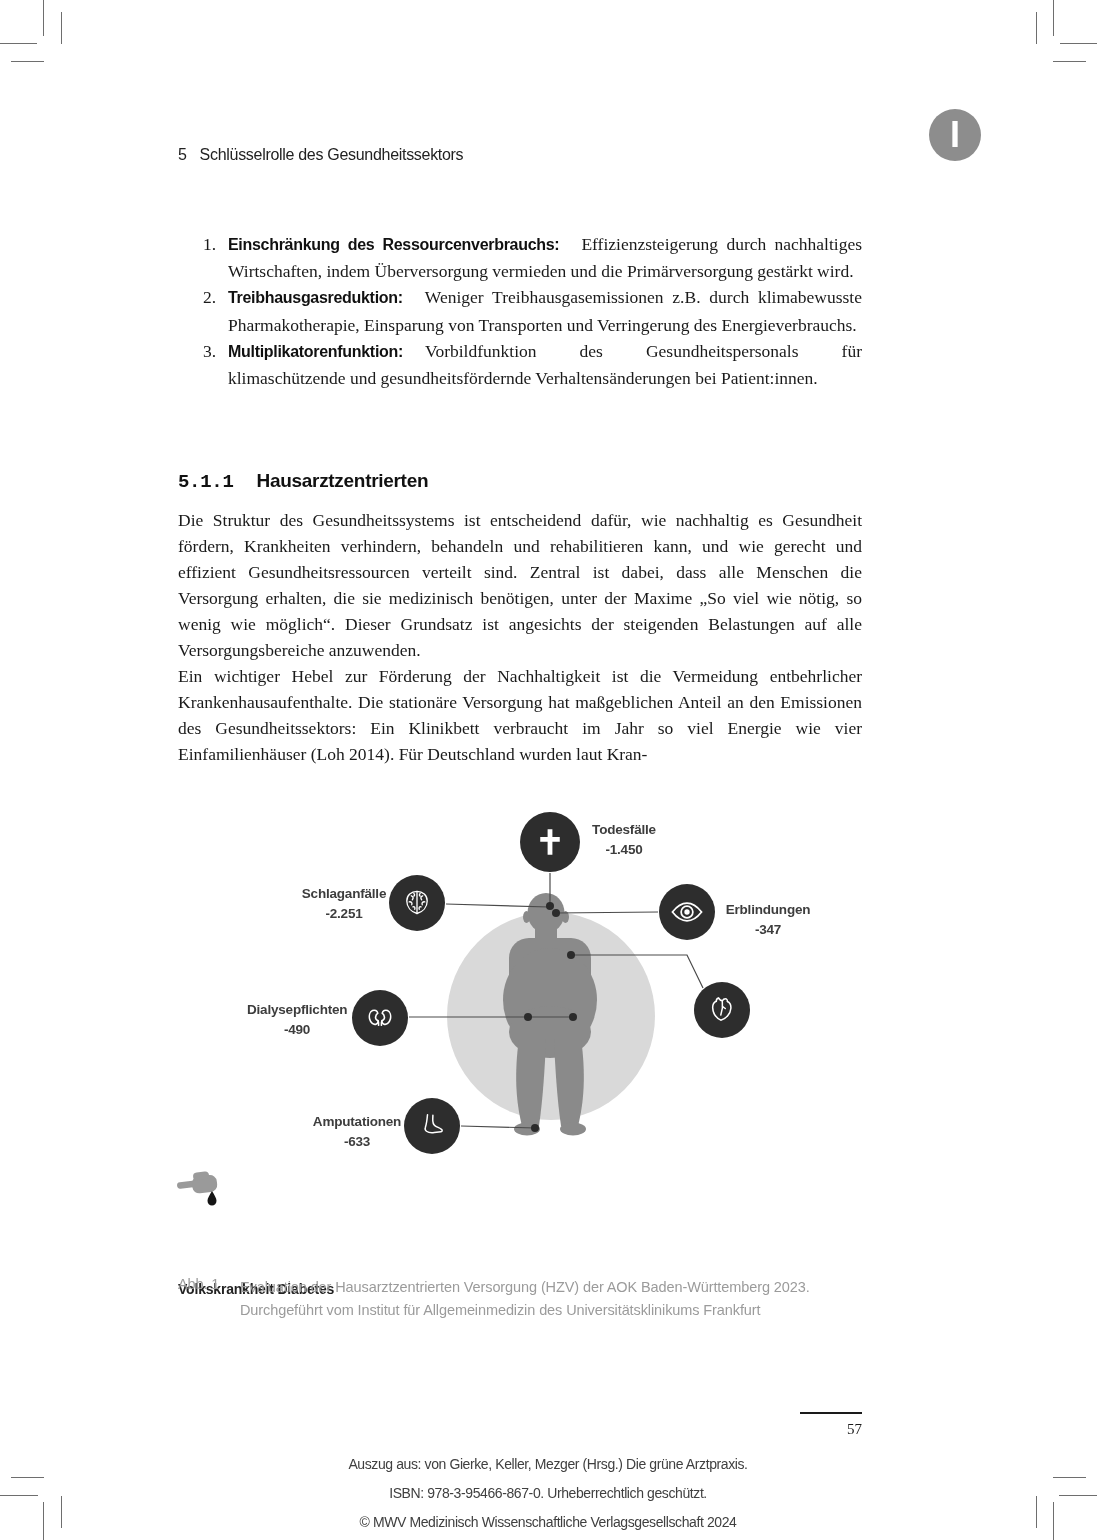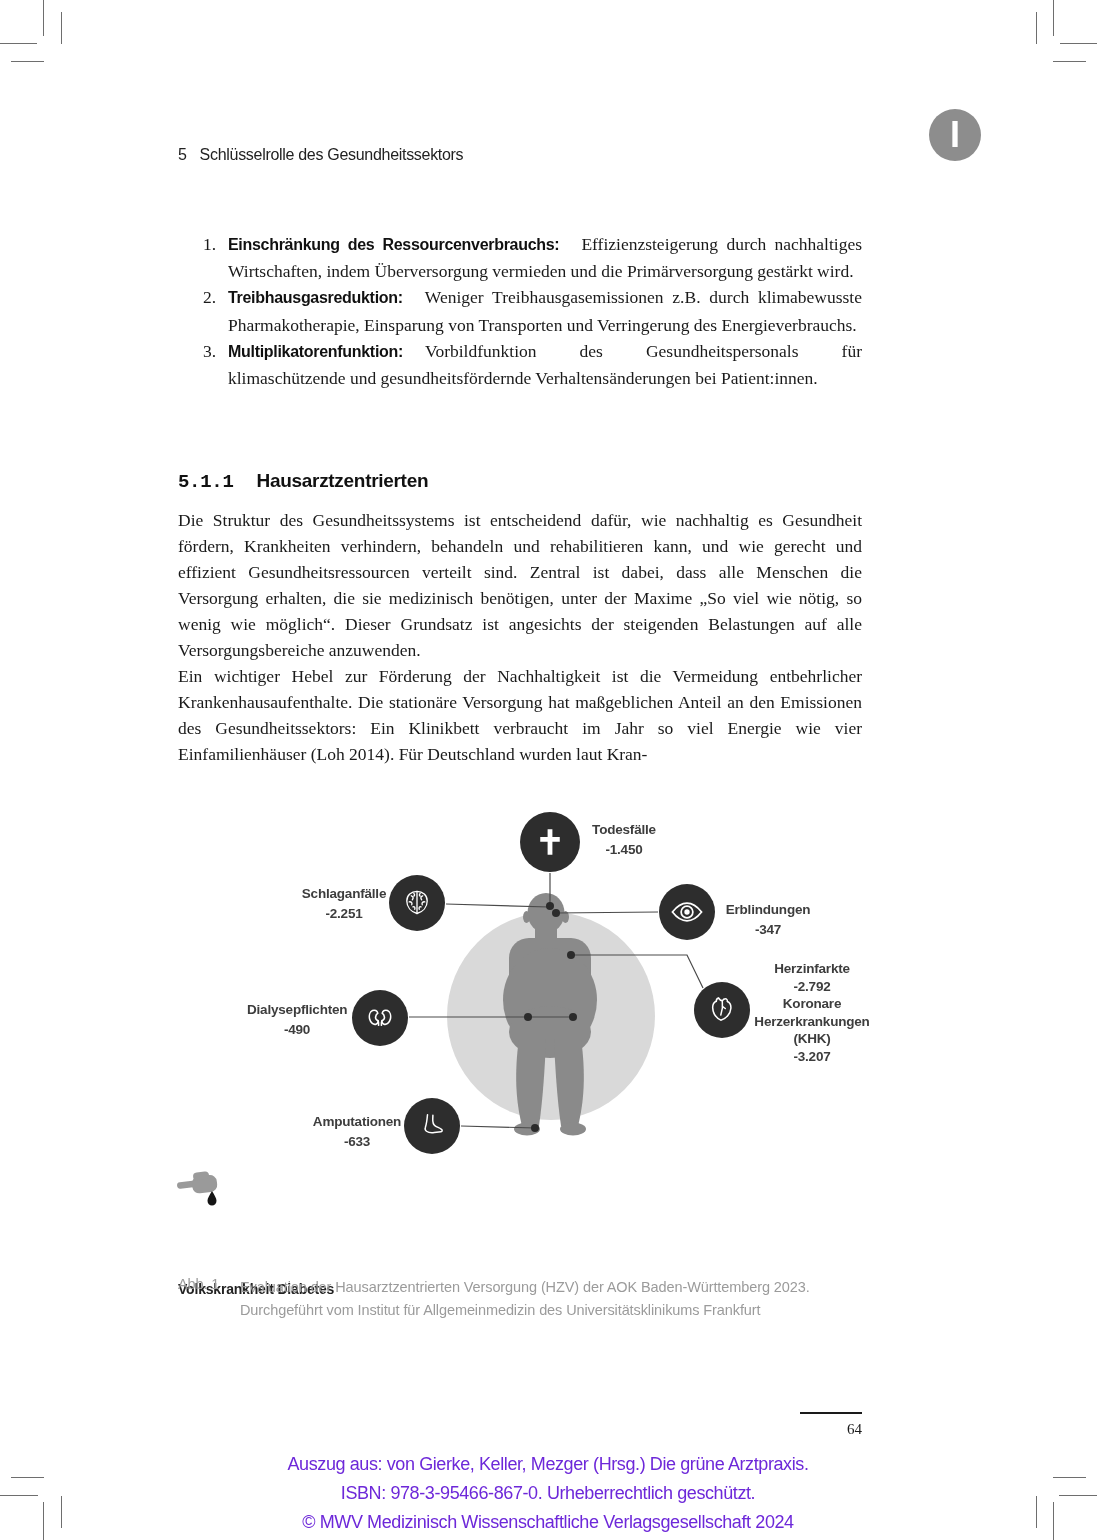--- a/index.html
+++ b/index.html
@@ -33,22 +33,22 @@
           font-weight:bold;font-size:14px;letter-spacing:-0.2px;color:#222;}
   .note-lines{position:absolute;left:178px;top:1233px;width:680px;font-family:"Liberation Sans",sans-serif;
           font-size:11.5px;letter-spacing:-0.1px;line-height:17px;color:#3c3c3c;white-space:pre-line;}
   .fig-caption{position:absolute;left:178px;top:1276px;width:700px;font-family:"Liberation Sans",sans-serif;
           font-size:14.5px;letter-spacing:-0.1px;color:#9b9b9b;}
   .fig-caption .cap-label{position:absolute;left:0;top:0;}
   .fig-caption .cap-text{position:absolute;left:62px;top:0;width:630px;line-height:23px;white-space:pre-line;}
   .pgrule{position:absolute;left:800px;top:1412px;width:62px;height:2px;background:#1a1a1a;}
   .pgnum{position:absolute;left:790px;top:1421px;width:72px;text-align:right;font-size:15px;color:#1a1a1a;}
   .footer-lines{position:absolute;left:98px;top:1450px;width:900px;text-align:center;white-space:pre-line;
-          font-family:"Liberation Sans",sans-serif;font-size:18px;letter-spacing:-0.4px;
-          line-height:29px;color:#6d28d9;}
+          font-family:"Liberation Sans",sans-serif;font-size:14px;letter-spacing:-0.4px;
+          line-height:29px;color:#404040;}
   .hand{position:absolute;left:176px;top:1166px;}
 </style>
 </head>
 <body>
 
 <div class="page">
 
   <div class="mark" style="left:43px;top:0;width:1px;height:36px;"></div>
   <div class="mark" style="left:61px;top:12px;width:1px;height:32px;"></div>
   <div class="mark" style="left:0;top:43px;width:37px;height:1px;"></div>
@@ -179,26 +179,20 @@
       <path d="M9 4.5 C8.7 7.8 8.4 10.4 7.6 12.9 C7.2 14 7.4 14.9 8.3 15.5 C9.6 16.4 11.6 16.7 13.5 16.4 L18 15.8 C18.8 15.7 19 15 18.5 14.4 C17.3 13.2 15.4 12.9 14.1 11.9 C12.8 10.9 12.4 9.2 12.5 7.3 L12.6 4.9"></path>
     </svg>
   </div>
 
   <div class="nlabel" style="left:582px;top:820px;width:84px;">Todesfälle
 -1.450</div>
   <div class="nlabel" style="left:294px;top:884px;width:100px;">Schlaganfälle
 -2.251</div>
   <div class="nlabel" style="left:718px;top:900px;width:100px;">Erblindungen
 -347</div>
-  <div class="nlabel multi" style="left:737px;top:960px;width:150px;">Herzinfarkte
--2.792
-Koronare
-Herzerkrankungen
-(KHK)
--3.207</div>
   <div class="nlabel" style="left:247px;top:1000px;width:100px;">Dialysepflichten
 -490</div>
   <div class="nlabel" style="left:307px;top:1112px;width:100px;">Amputationen
 -633</div>
 
   <svg class="hand" width="52" height="48" viewBox="0 0 52 48">
     <g transform="rotate(-7 22 18)" fill="#9a9a9a">
       <rect x="1" y="14" width="23" height="6.5" rx="3.2"></rect>
       <rect x="16" y="10.5" width="25" height="17" rx="7"></rect>
       <rect x="18" y="6.5" width="16" height="8" rx="4"></rect>
@@ -207,18 +201,18 @@
   </svg>
 
   <div class="note-title">Volkskrankheit Diabetes</div>
   <div class="fig-caption">
     <span class="cap-label">Abb. 1</span>
     <span class="cap-text">Evaluation der Hausarztzentrierten Versorgung (HZV) der AOK Baden-Württemberg 2023.
 Durchgeführt vom Institut für Allgemeinmedizin des Universitätsklinikums Frankfurt</span>
   </div>
 
   <div class="pgrule"></div>
-  <div class="pgnum">64</div>
+  <div class="pgnum">57</div>
   <div class="footer-lines">Auszug aus: von Gierke, Keller, Mezger (Hrsg.) Die grüne Arztpraxis.
 ISBN: 978-3-95466-867-0. Urheberrechtlich geschützt.
 © MWV Medizinisch Wissenschaftliche Verlagsgesellschaft 2024</div>
 
 </div>
 
 </body></html>

